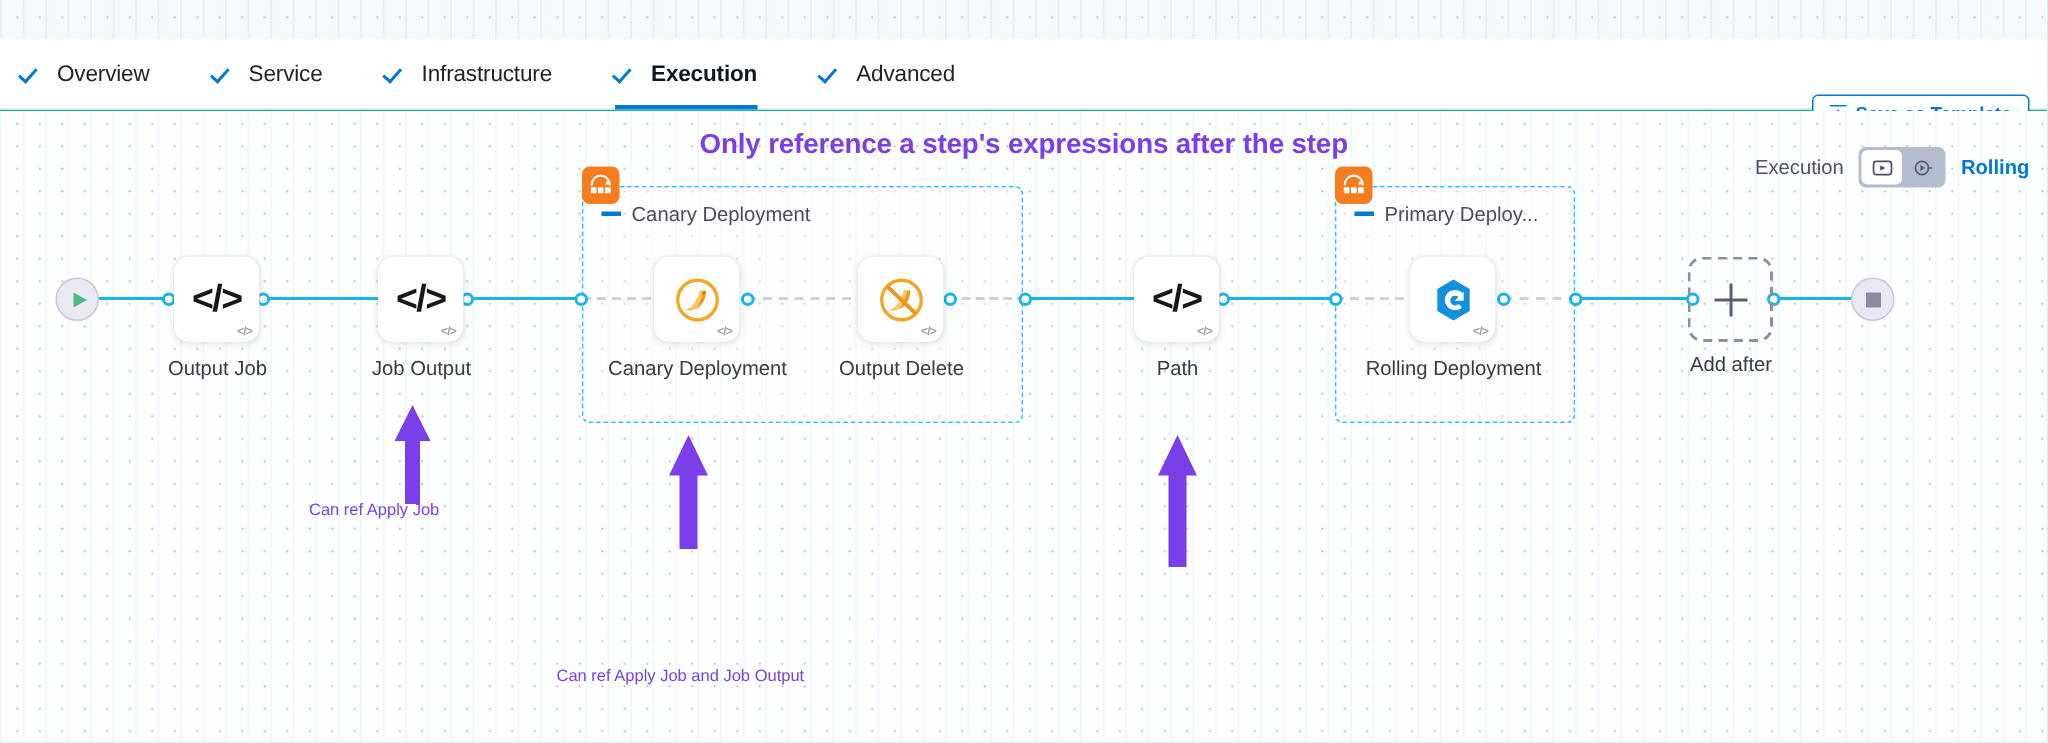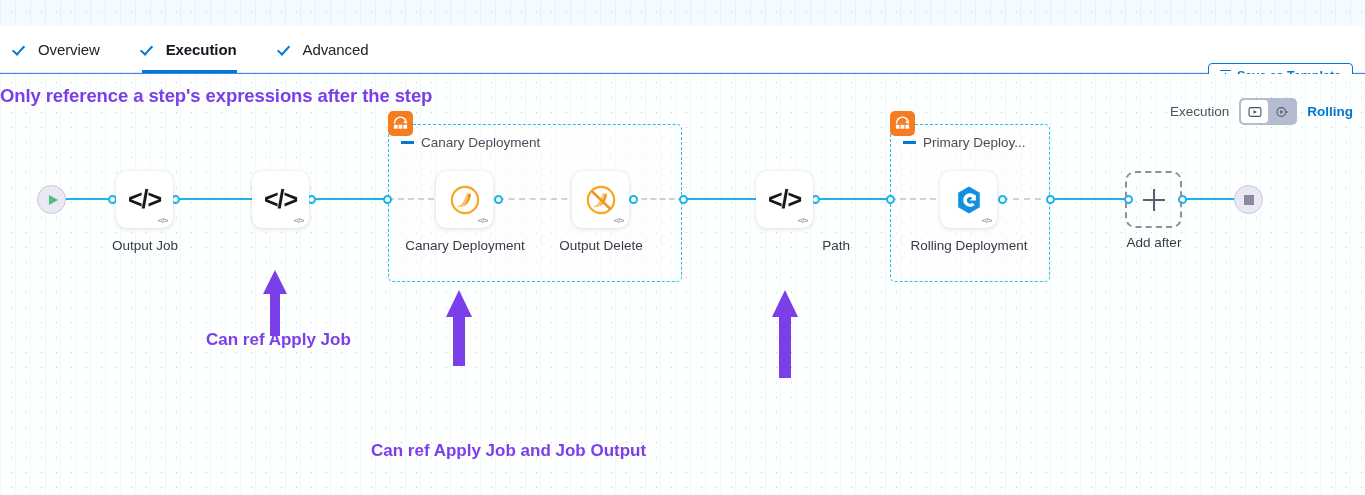--- a/index.html
+++ b/index.html
@@ -10,21 +10,21 @@
     height: 495px;
     overflow: hidden;
     font-family: "Liberation Sans", sans-serif;
     background: #ffffff;
   }
 
   #root {
     position: relative;
     width: 1365px;
     height: 495px;
-    background: #3b82f6;
+    background: #14b8a6;
   }
 
   
   .top-strip {
     position: absolute;
     left: 0; top: 0;
     width: 1365px; height: 26px;
     background-color: #f3fbfe;
     background-image:
       radial-gradient(circle, #c3d0da 0.7px, transparent 0.8px),
@@ -147,20 +147,21 @@
     background-size: 15px 15px, 15px 15px;
     background-position: 4px 1px, 0 0;
     overflow: hidden;
   }
 
   
   .banner {
     position: absolute;
     left: 0; top: 11px;
     width: 1365px;
+    text-align: center;
     font-size: 18.5px;
     font-weight: bold;
     color: #7b3fea;
     letter-spacing: -0.1px;
   }
 
   
   .exec-toggle-wrap {
     position: absolute;
     right: 12px; top: 24px;
@@ -349,43 +350,51 @@
   }
 
   
   .arrow {
     position: absolute;
     z-index: 8;
   }
   .note {
     position: absolute;
     color: #7b3fea;
-    font-size: 17px;
-    font-weight: bold;
+    font-size: 11px;
+    font-weight: normal;
     line-height: 20px;
     white-space: pre-line;
     z-index: 8;
   }
 </style>
 </head>
 <body>
 
 <div id="root">
 
   <div class="top-strip"></div>
 
   <div class="tabbar">
     <div class="tabs">
 
       <div class="tab">
         <span class="check"></span>
         <span class="tab-label">Overview</span>
       </div>
 
-
+      <div class="tab">
+        <span class="check"></span>
+        <span class="tab-label">Service</span>
+      </div>
+
+      <div class="tab">
+        <span class="check"></span>
+        <span class="tab-label">Infrastructure</span>
+      </div>
 
       <div class="tab active">
         <span class="check"></span>
         <span class="tab-label">Execution</span>
       </div>
 
       <div class="tab">
         <span class="check"></span>
         <span class="tab-label">Advanced</span>
       </div>
@@ -499,20 +508,21 @@
       <div class="step" style="left:116px;">
         <span class="code-glyph">&lt;/&gt;</span>
         <span class="corner-badge">&lt;/&gt;</span>
       </div>
       <div class="step-label" style="left:80px;">Output Job</div>
 
       <div class="step" style="left:252px;">
         <span class="code-glyph">&lt;/&gt;</span>
         <span class="corner-badge">&lt;/&gt;</span>
       </div>
+      <div class="step-label" style="left:216px;">Job Output</div>
 
       <div class="step" style="left:436px;">
         <svg width="34" height="34" viewBox="0 0 40 40">
           <circle cx="20" cy="20" r="15.5" fill="none" stroke="#f5a623" stroke-width="2.6"></circle>
           <path d="M27 12.5 C27 20 23 25 17.5 27.5 C14 29 11.5 28.5 10.5 27.5 C13.5 27 16 25 17.8 22 C19.8 18.6 21.2 15 22 12.2 Z" fill="#f9c66b"></path>
           <path d="M26.8 12.6 C26.4 19.6 23.4 24.6 18.6 27.2 C21.2 23.6 23.4 18.6 24.4 13.4 Z" fill="#f0951f"></path>
           <circle cx="24.6" cy="14.6" r="1.1" fill="#c4760f"></circle>
         </svg>
         <span class="corner-badge">&lt;/&gt;</span>
       </div>
@@ -527,21 +537,21 @@
           <path d="M9.5 10 L30.5 30" stroke="#f0951f" stroke-width="3" stroke-linecap="round"></path>
         </svg>
         <span class="corner-badge">&lt;/&gt;</span>
       </div>
       <div class="step-label" style="left:536px;">Output Delete</div>
 
       <div class="step" style="left:756px;">
         <span class="code-glyph">&lt;/&gt;</span>
         <span class="corner-badge">&lt;/&gt;</span>
       </div>
-      <div class="step-label" style="left:720px;text-align:right;">Path</div>
+      <div class="step-label" style="left:720px;">Path</div>
 
       <div class="step" style="left:940px;">
         <svg width="32" height="32" viewBox="0 0 40 40">
           <path d="M20 3 L33.5 10.8 L33.5 29.2 L20 37 L6.5 29.2 L6.5 10.8 Z" fill="#1390dd"></path>
           <path d="M27.5 14.2 C24.5 10.8 18.5 10.8 15.3 14 C12 17.3 12 22.8 15.3 26 C18.5 29.2 24 29.2 27.2 26.2 L24.2 23.4 C22.5 25 20 25 18.5 23.4 C16.9 21.8 16.9 19.2 18.5 17.6 C20 16 22.6 16 24.2 17.6 L21 20.6 L28.5 20.6 L28.5 13 Z" fill="#ffffff"></path>
         </svg>
         <span class="corner-badge">&lt;/&gt;</span>
       </div>
       <div class="step-label" style="left:904px;">Rolling
 Deployment</div>

